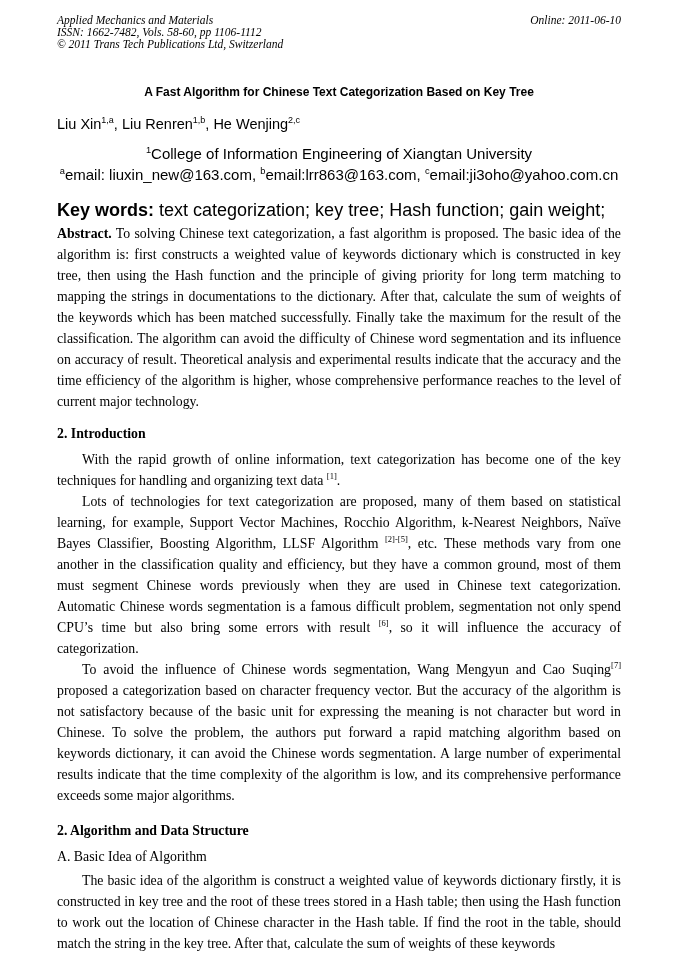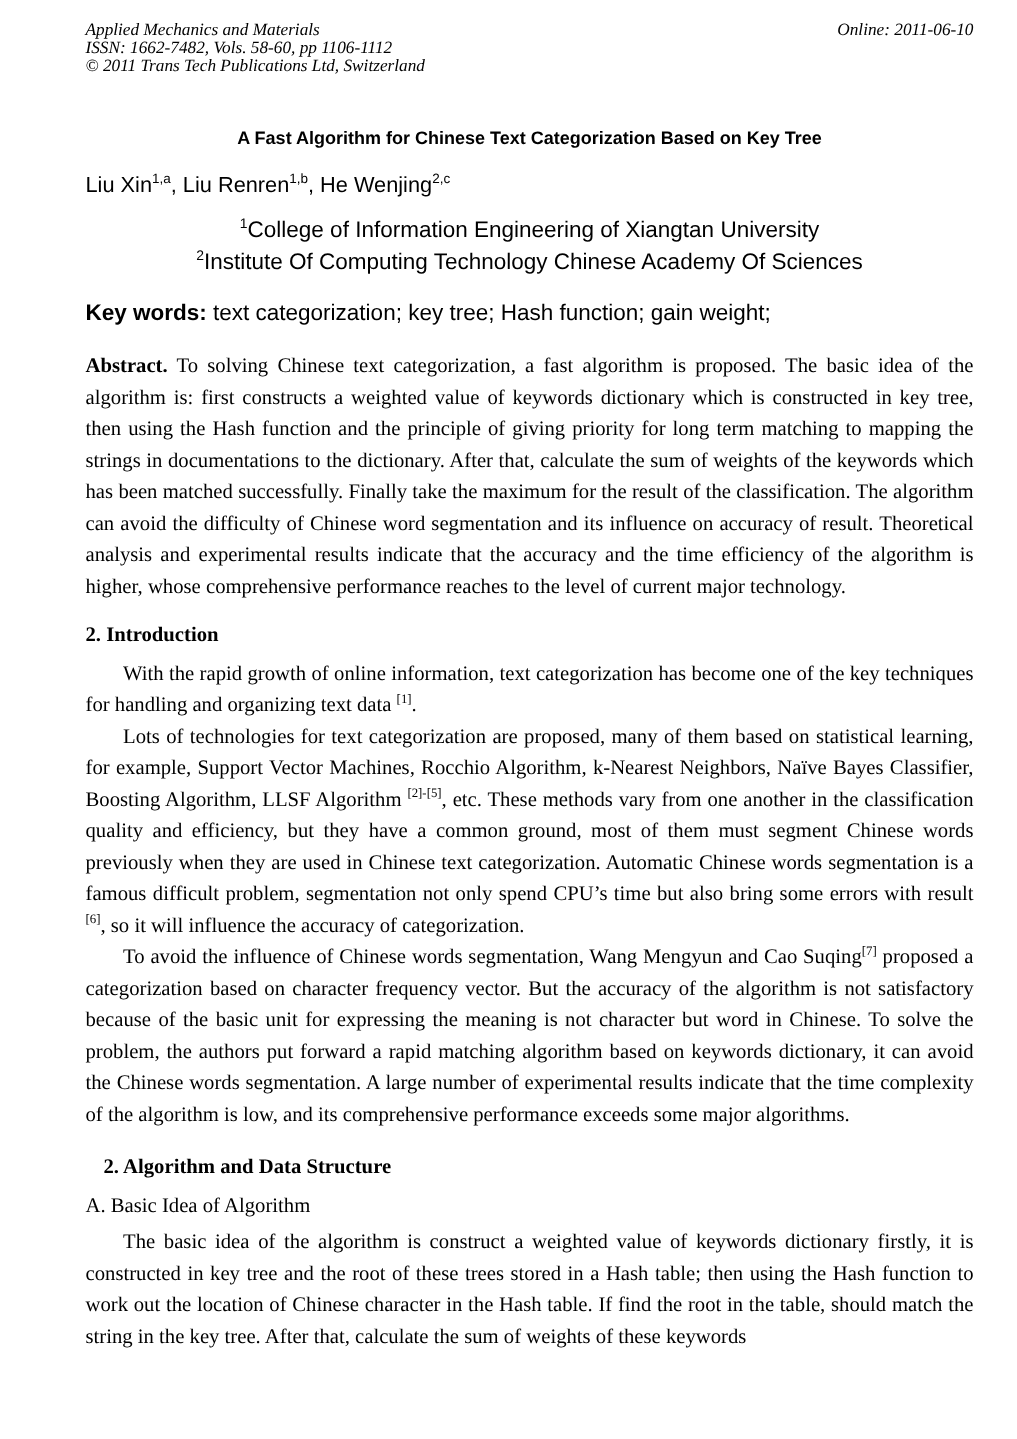--- a/index.html
+++ b/index.html
@@ -2,21 +2,21 @@
 <html><head>
 <meta charset="utf-8">
 <style>
   html, body { margin: 0; padding: 0; background: #ffffff; }
   .page {
     position: relative;
     width: 678px;
     height: 959px;
     background: #ffffff;
     box-sizing: border-box;
-    padding: 14px 29px 0 57px;
+    padding: 14px 57px 0 57px;
     overflow: hidden;
     color: #000000;
   }
   
   .hdr {
     display: flex;
     justify-content: space-between;
     align-items: flex-start;
     font-family: "Liberation Serif", "DejaVu Serif", serif;
     font-style: italic;
@@ -43,40 +43,40 @@
     font-family: "Liberation Sans", "DejaVu Sans", sans-serif;
     font-size: 15px;
     text-align: center;
     line-height: 1.42;
     margin: 0;
   }
   sup { font-size: 0.62em; line-height: 0; vertical-align: super; }
   
   .keywords {
     font-family: "Liberation Sans", "DejaVu Sans", sans-serif;
-    font-size: 15px;
+    font-size: 18px;
     margin: 15px 0 0 0;
   }
   
   .body-p {
     font-family: "Liberation Serif", "DejaVu Serif", serif;
     font-size: 13.8px;
     line-height: 21px;
     text-align: justify;
     margin: 0;
   }
-  .abstract { margin-top: 16px; }
+  .abstract { margin-top: 2px; }
   .indent { text-indent: 25px; }
   .sec {
     font-family: "Liberation Serif", "DejaVu Serif", serif;
     font-size: 13.8px;
     font-weight: bold;
     margin: 14px 0 7px 0;
   }
-  .sec2 { margin: 17px 0 10px 12px; }
+  .sec2 { margin: 17px 0 10px 0; }
   .subsec {
     font-family: "Liberation Serif", "DejaVu Serif", serif;
     font-size: 13.8px;
     margin: 0 0 5px 0;
   }
 </style>
 </head>
 <body>
 
 <div class="page">
@@ -88,21 +88,21 @@
       <div>© 2011 Trans Tech Publications Ltd, Switzerland</div>
     </div>
     <div class="hdr-right">Online: 2011-06-10</div>
   </header>
 
   <h1 class="title">A Fast Algorithm for Chinese Text Categorization Based on Key Tree</h1>
 
   <p class="authors"><span>Liu Xin</span><sup>1,a</sup><span>, Liu Renren</span><sup>1,b</sup><span>, He Wenjing</span><sup>2,c</sup></p>
 
   <p class="affil"><sup>1</sup><span>College of Information Engineering of Xiangtan University</span></p>
-  <p class="affil"><sup>2</sup><span>Institute Of Computing Technology Chinese Academy Of Sciences</span></p>
+  <p class="affil"><sup>a</sup><span>email: liuxin_new@163.com, </span><sup>b</sup><span>email:lrr863@163.com, </span><sup>c</sup><span>email:ji3oho@yahoo.com.cn</span></p>
 
   <p class="keywords"><b>Key words:</b><span> text categorization; key tree; Hash function; gain weight;</span></p>
 
   <p class="body-p abstract"><b>Abstract.</b><span> To solving Chinese text categorization, a fast algorithm is proposed. The basic idea of the algorithm is: first constructs a weighted value of keywords dictionary which is constructed in key tree, then using the Hash function and the principle of giving priority for long term matching to mapping the strings in documentations to the dictionary. After that, calculate the sum of weights of the keywords which has been matched successfully. Finally take the maximum for the result of the classification. The algorithm can avoid the difficulty of Chinese word segmentation and its influence on accuracy of result. Theoretical analysis and experimental results indicate that the accuracy and the time efficiency of the algorithm is higher, whose comprehensive performance reaches to the level of current major technology.</span></p>
 
   <h2 class="sec">2. Introduction</h2>
 
   <p class="body-p indent"><span>With the rapid growth of online information, text categorization has become one of the key techniques for handling and organizing text data </span><sup>[1]</sup><span>.</span></p>
   <p class="body-p indent"><span>Lots of technologies for text categorization are proposed, many of them based on statistical learning, for example, Support Vector Machines, Rocchio Algorithm, k-Nearest Neighbors, Naïve Bayes Classifier, Boosting Algorithm, LLSF Algorithm </span><sup>[2]-[5]</sup><span>, etc. These methods vary from one another in the classification quality and efficiency, but they have a common ground, most of them must segment Chinese words previously when they are used in Chinese text categorization. Automatic Chinese words segmentation is a famous difficult problem, segmentation not only spend CPU’s time but also bring some errors with result </span><sup>[6]</sup><span>, so it will influence the accuracy of categorization.</span></p>
   <p class="body-p indent"><span>To avoid the influence of Chinese words segmentation, Wang Mengyun and Cao Suqing</span><sup>[7]</sup><span> proposed a categorization based on character frequency vector. But the accuracy of the algorithm is not satisfactory because of the basic unit for expressing the meaning is not character but word in Chinese. To solve the problem, the authors put forward a rapid matching algorithm based on keywords dictionary, it can avoid the Chinese words segmentation. A large number of experimental results indicate that the time complexity of the algorithm is low, and its comprehensive performance exceeds some major algorithms.</span></p>

